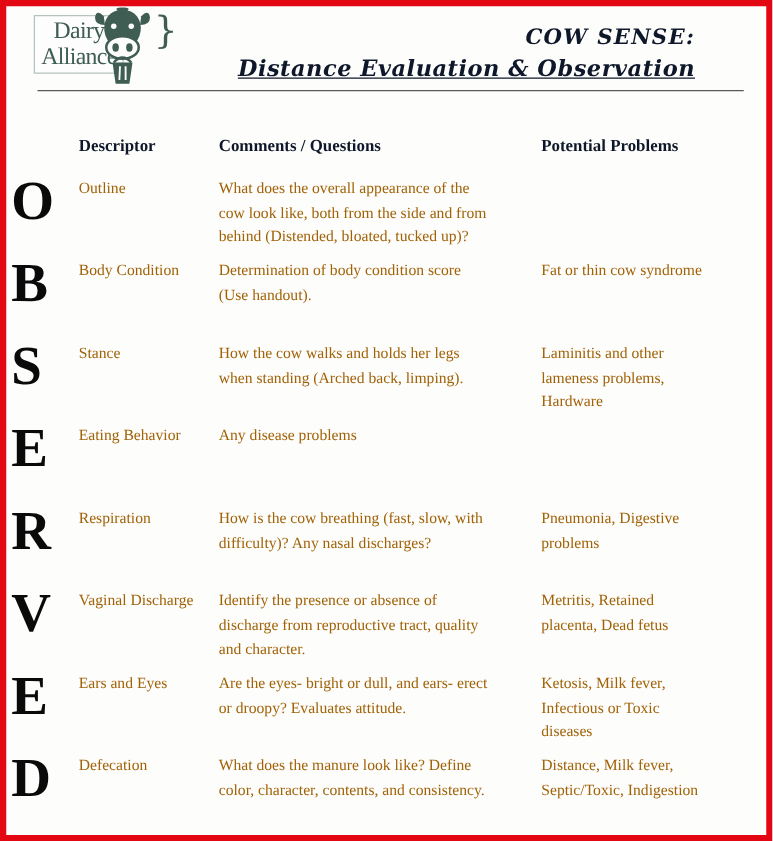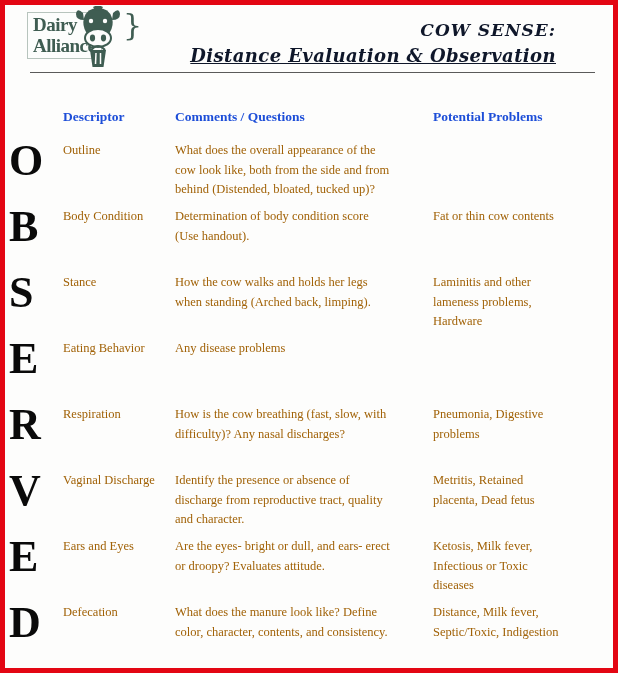--- a/index.html
+++ b/index.html
@@ -18,24 +18,25 @@
   .logo { position:absolute; left:20px; top:2px; width:130px; height:62px; }
   .logo-box {
     position:absolute; left:2px; top:5px;
     padding:1px 5px 2px 5px;
     border:1px solid #b7c4bd;
     background:#fcfdfc;
   }
   .logo-box .lg-line {
     display:block;
     font-family:"Liberation Serif", serif;
-    font-weight:700;
+    font-weight:400;
     font-size:19px; line-height:21px;
     letter-spacing:-0.5px;
     color:#3f5d52;
+    text-align:center;
   }
   .cow-svg { position:absolute; left:50px; top:-1px; z-index:2; }
   .brace {
     position:absolute; left:98px; top:1px; z-index:2;
     font-family:"DejaVu Serif", serif;
     font-size:30px; line-height:34px; font-weight:400;
     color:#3f5d52;
   }
   .pail-svg { position:absolute; left:62px; top:37px; z-index:3; }
 
@@ -59,21 +60,21 @@
   .obs-table { position:absolute; left:0; top:103px; width:608px; }
   .thead, .trow { display:flex; align-items:flex-start; }
   .thead { height:33px; }
   .trow { height:66px; }
 
   .cell-letter { width:58px; box-sizing:border-box; padding-left:4px; flex:none; }
   .cell-desc   { width:112px; box-sizing:border-box; flex:none; }
   .cell-com    { width:258px; box-sizing:border-box; flex:none; }
   .cell-prob   { width:170px; box-sizing:border-box; flex:none; }
 
-  .th { font-weight:700; font-size:13.5px; line-height:17px; color:#1d4ed8; }
+  .th { font-weight:700; font-size:13.5px; line-height:17px; color:#0f172a; }
   .body-cell {
     font-size:12.5px; line-height:19.5px;
     white-space:pre-line;
     color:#a16207;
   }
   .letter {
     font-family:"Liberation Serif", serif;
     font-weight:700;
     font-size:44px; line-height:46px;
     margin-top:-3px;
@@ -132,21 +133,21 @@
       <div class="cell-com body-cell">What does the overall appearance of the
 cow look like, both from the side and from
 behind (Distended, bloated, tucked up)?</div>
     </div>
 
     <div class="trow">
       <div class="cell-letter letter">B</div>
       <div class="cell-desc body-cell">Body Condition</div>
       <div class="cell-com body-cell">Determination of body condition score
 (Use handout).</div>
-      <div class="cell-prob body-cell">Fat or thin cow contents</div>
+      <div class="cell-prob body-cell">Fat or thin cow syndrome</div>
     </div>
 
     <div class="trow">
       <div class="cell-letter letter">S</div>
       <div class="cell-desc body-cell">Stance</div>
       <div class="cell-com body-cell">How the cow walks and holds her legs
 when standing (Arched back, limping).</div>
       <div class="cell-prob body-cell">Laminitis and other
 lameness problems,
 Hardware</div>

